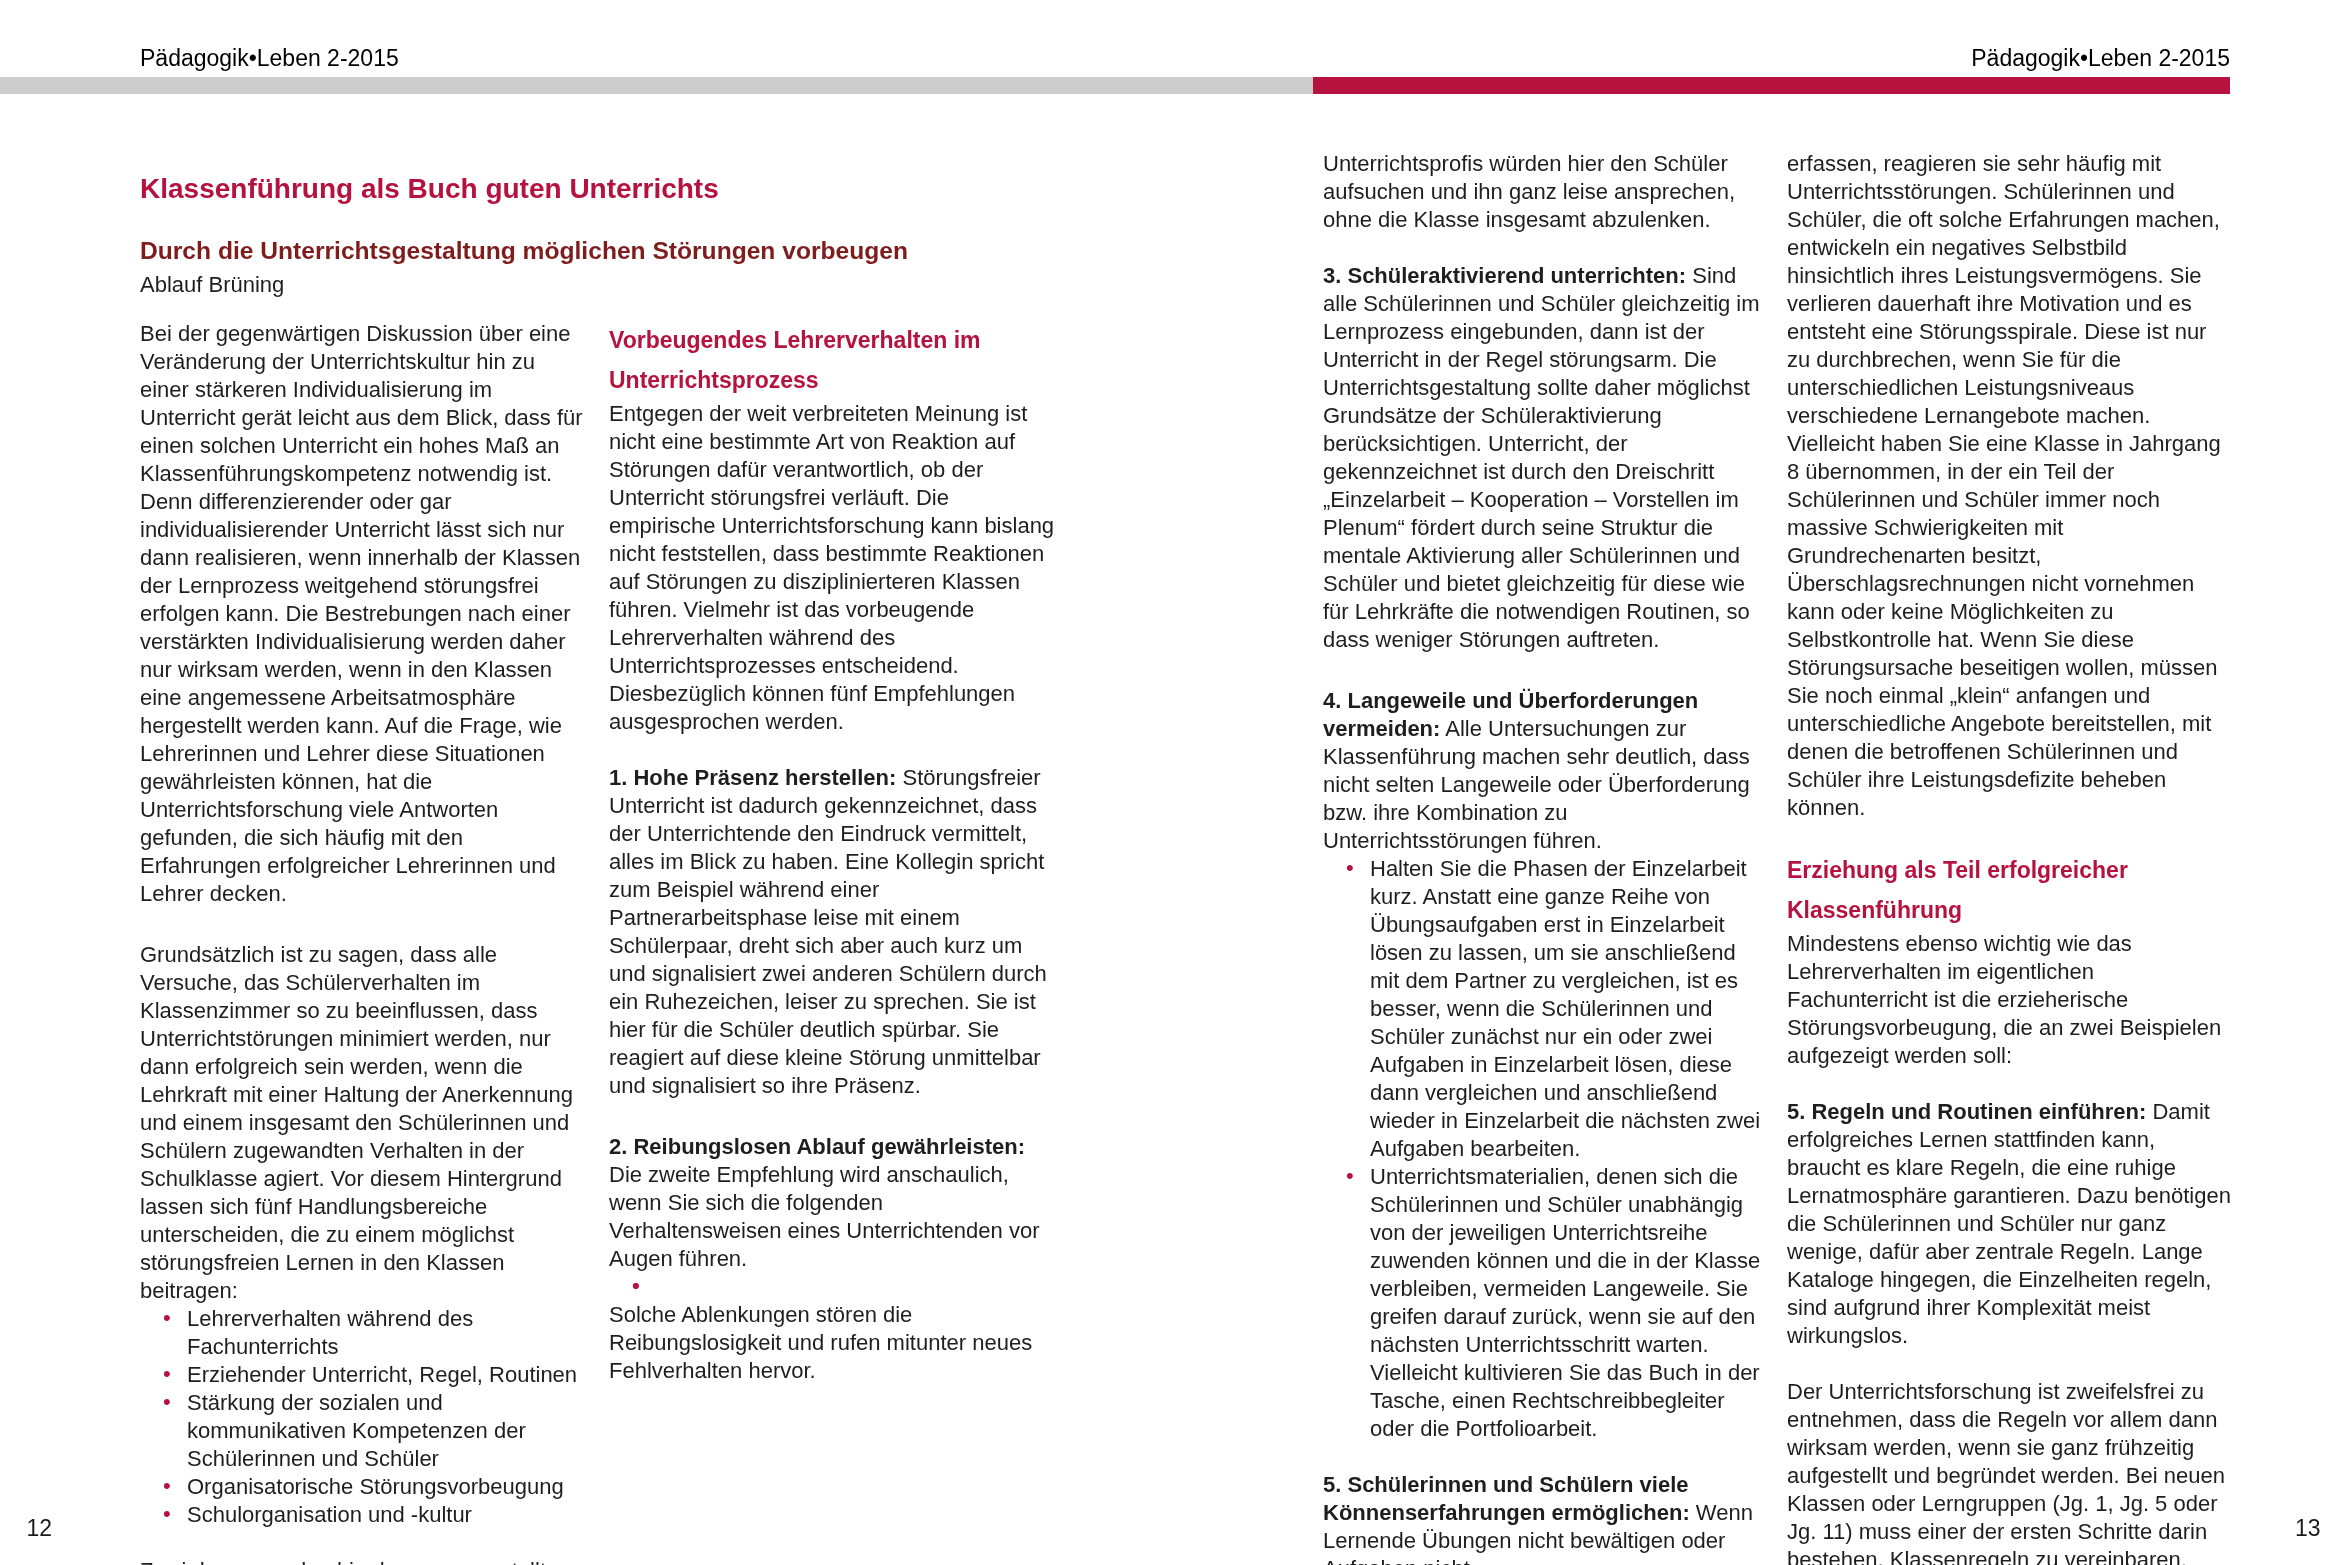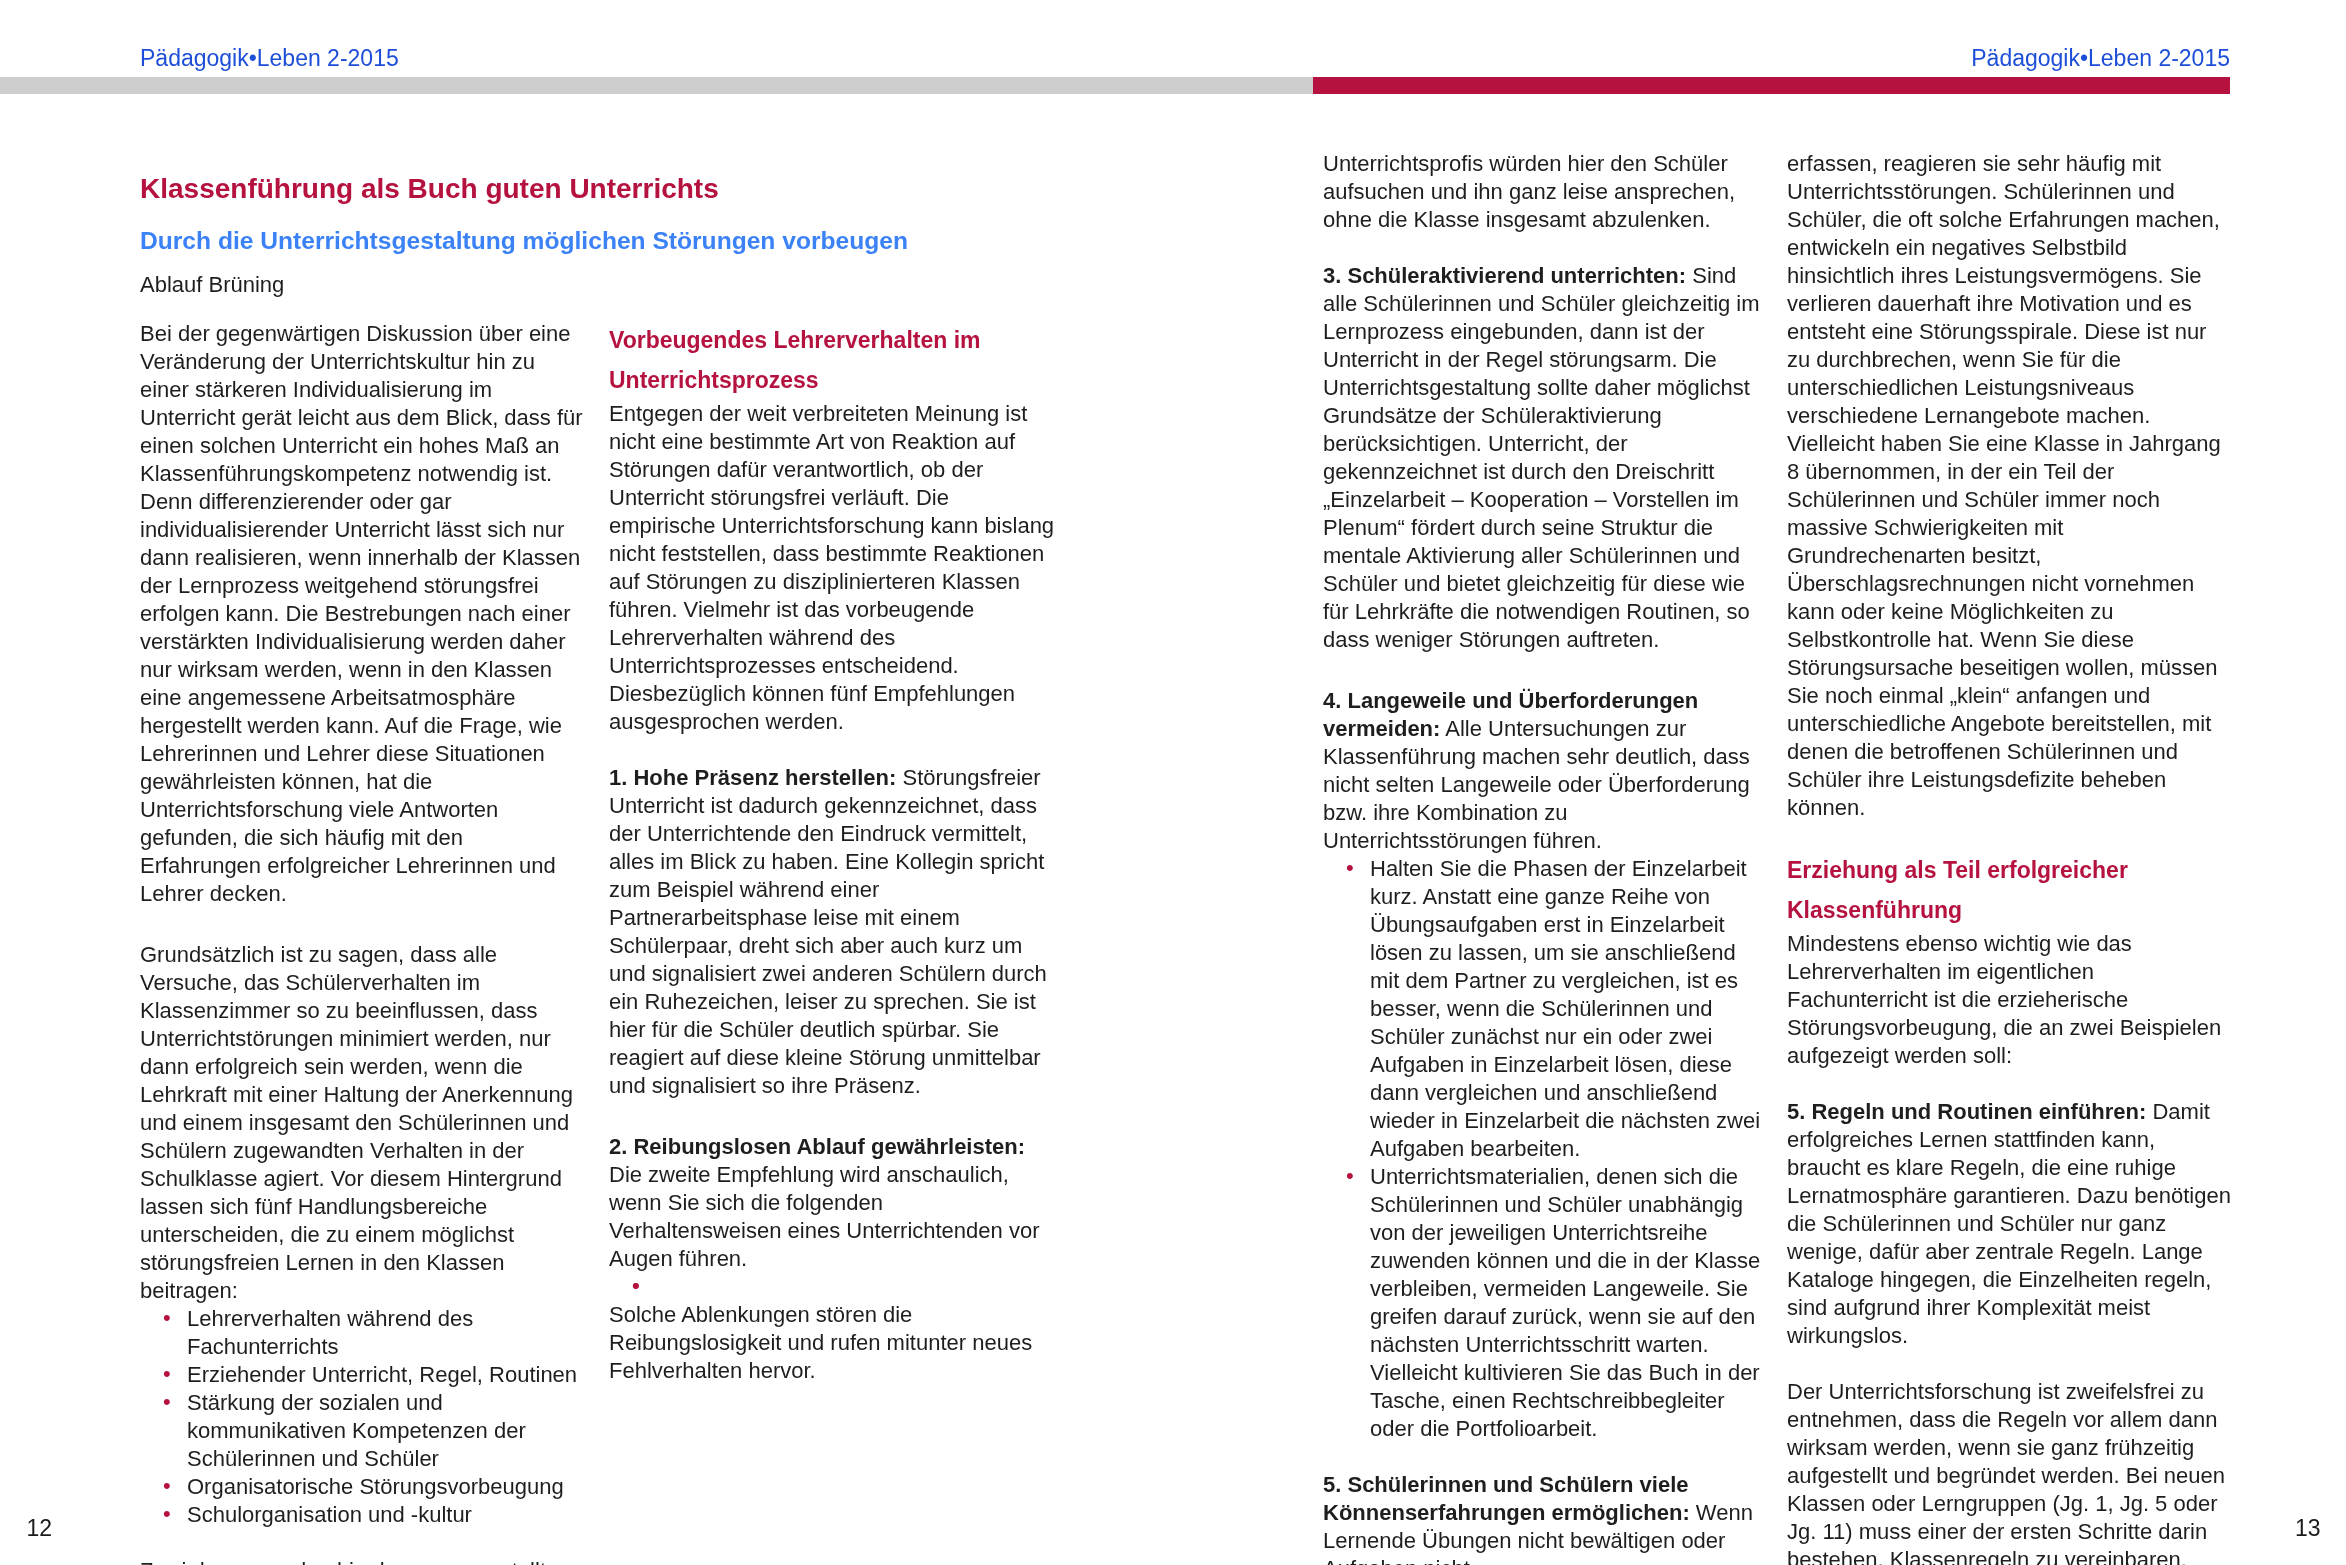--- a/index.html
+++ b/index.html
@@ -3,36 +3,36 @@
 <meta charset="utf-8">
 <style>
   html,body { margin:0; padding:0; }
   body {
     width:2347px; height:1565px; position:relative;
     background:#ffffff; color:#1e1e1e;
     font-family:"Liberation Sans","DejaVu Sans",sans-serif;
     overflow:hidden;
   }
   .runhead {
-    position:absolute; top:45px; font-size:23px; color:#1d4ed8;
+    position:absolute; top:45px; font-size:23px; color:#000000;
     white-space:nowrap;
   }
   #head-left  { left:140px; }
   #head-right { right:117px; }
   .bar { position:absolute; top:77px; height:17px; }
   #bar-grey { left:0; width:1313px; background:#cdcdcd; }
   #bar-red  { left:1313px; width:917px; background:#b5123f; }
 
   #title {
     position:absolute; left:140px; top:154px;
     font-size:28px; font-weight:bold; color:#b5123f; white-space:nowrap;
   }
   #subtitle {
-    position:absolute; left:140px; top:207px;
-    font-size:24.6px; font-weight:bold; color:#3b82f6; white-space:nowrap;
+    position:absolute; left:140px; top:217px;
+    font-size:24.6px; font-weight:bold; color:#7f1d1d; white-space:nowrap;
   }
   #author { position:absolute; left:140px; top:272px; font-size:22px; }
 
   .col { position:absolute; font-size:22px; line-height:28px; text-align:left; }
   #col1 { left:140px;  top:320px; width:449px; }
   #col2 { left:609px;  top:320px; width:447px; }
   #col3 { left:1323px; top:150px; width:443px; }
   #col4 { left:1787px; top:150px; width:445px; }
 
   .col p { margin:0 0 28px 0; }

